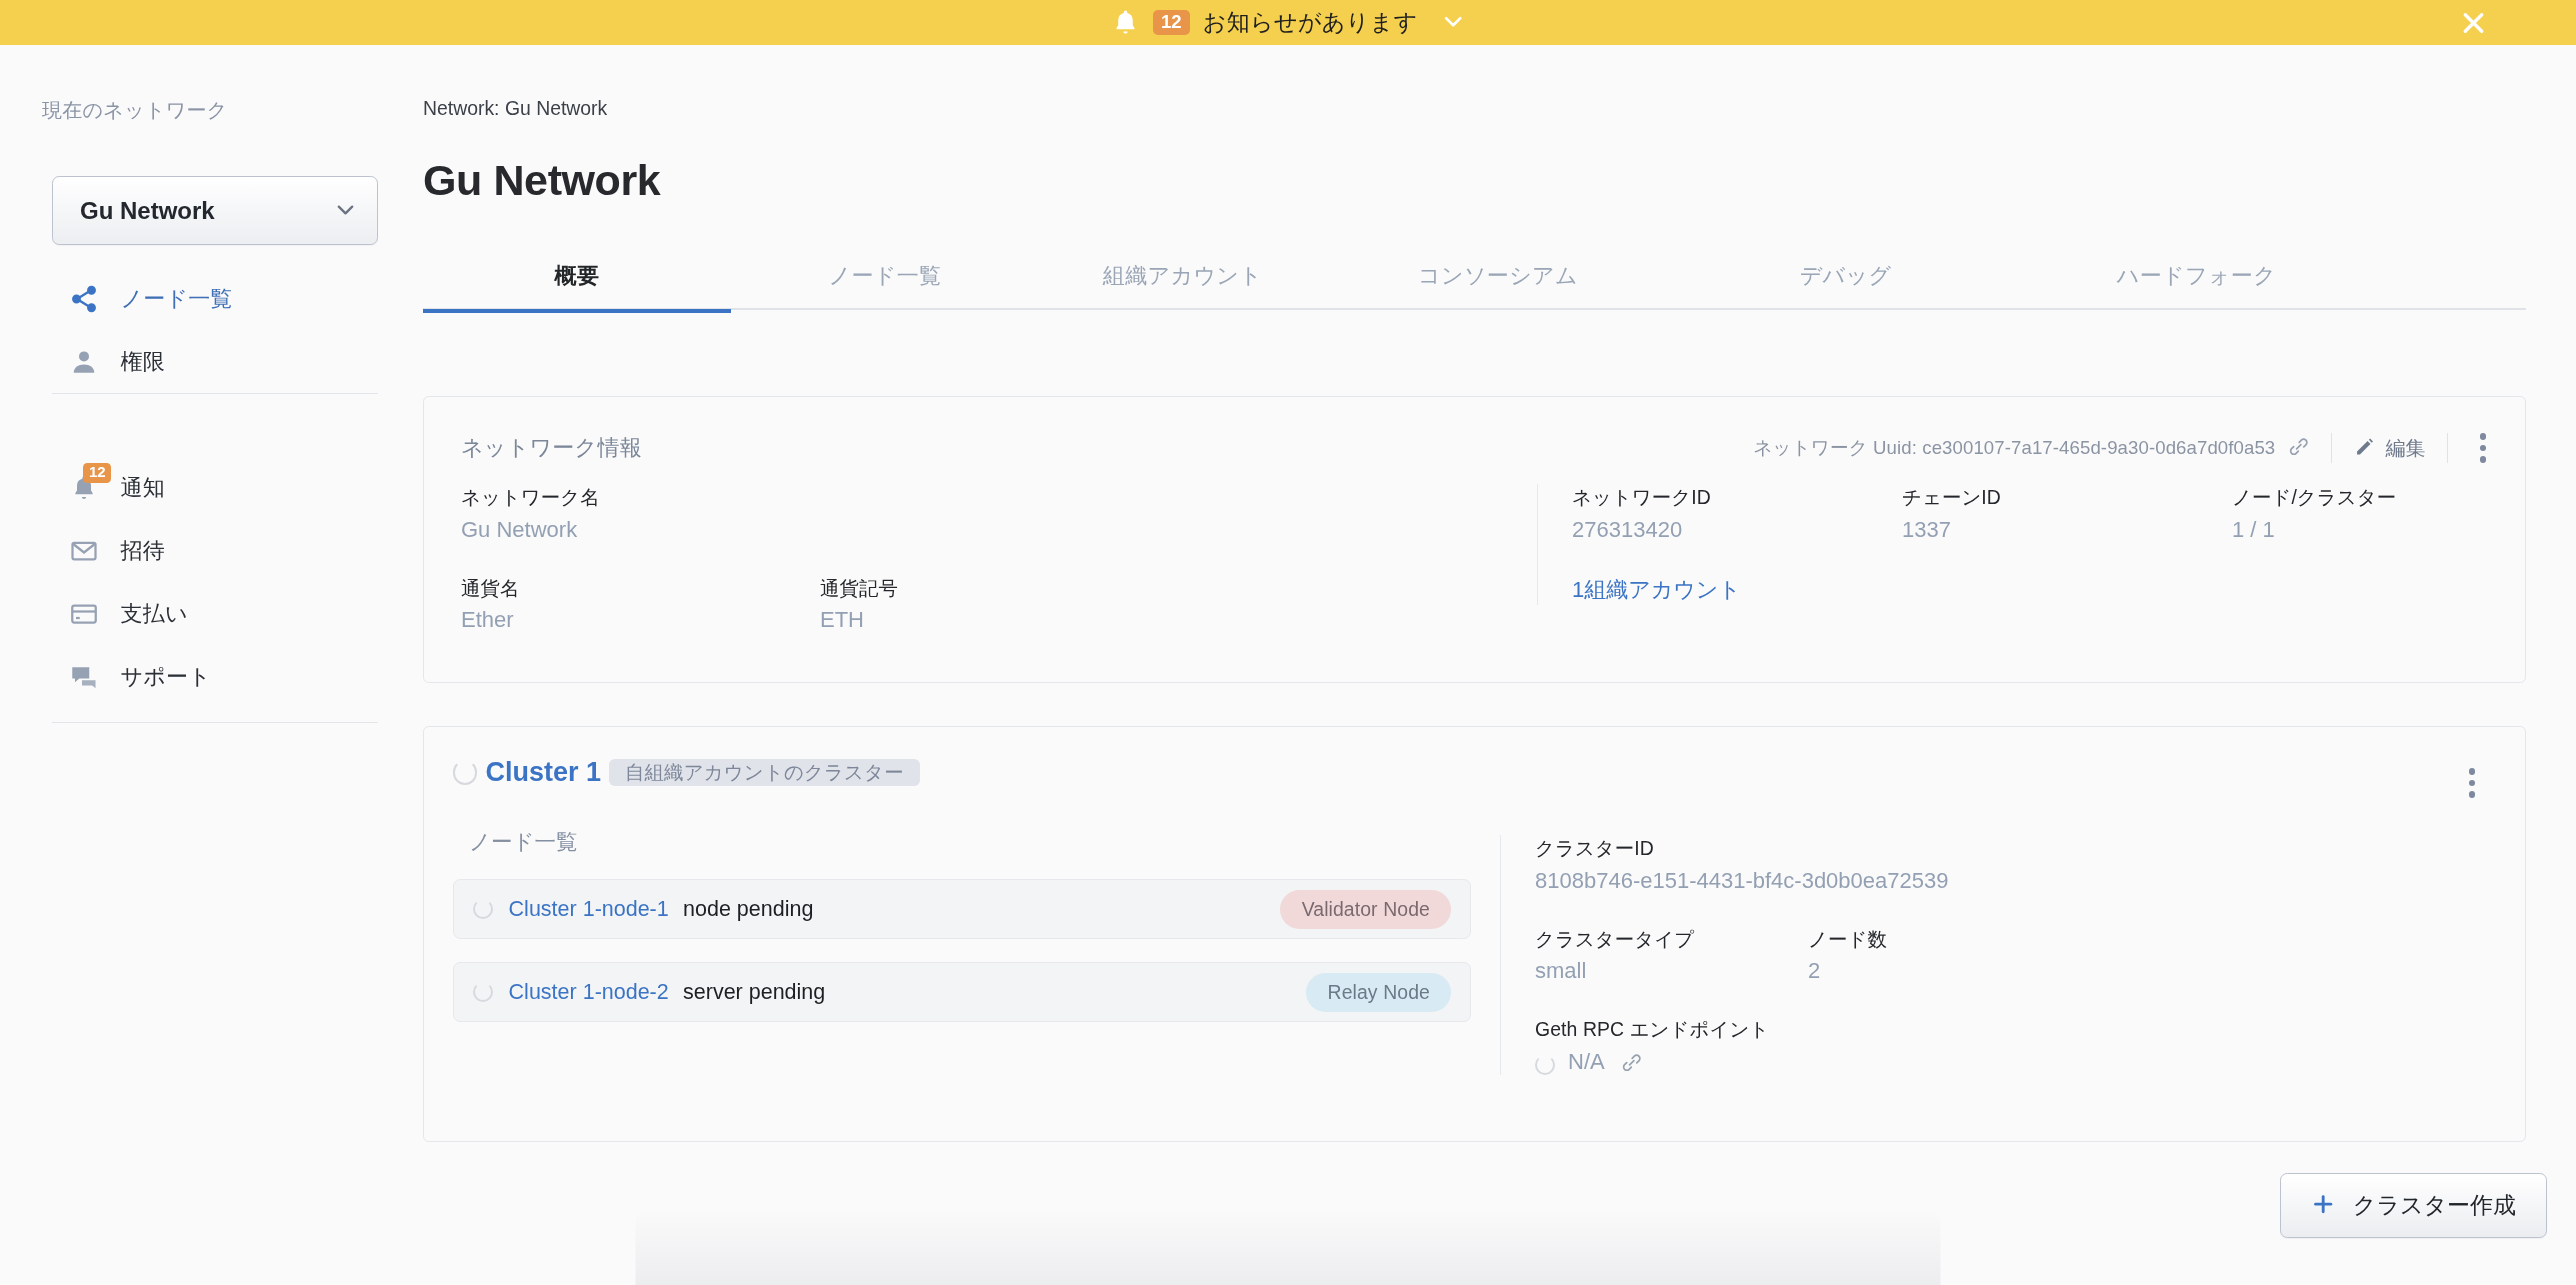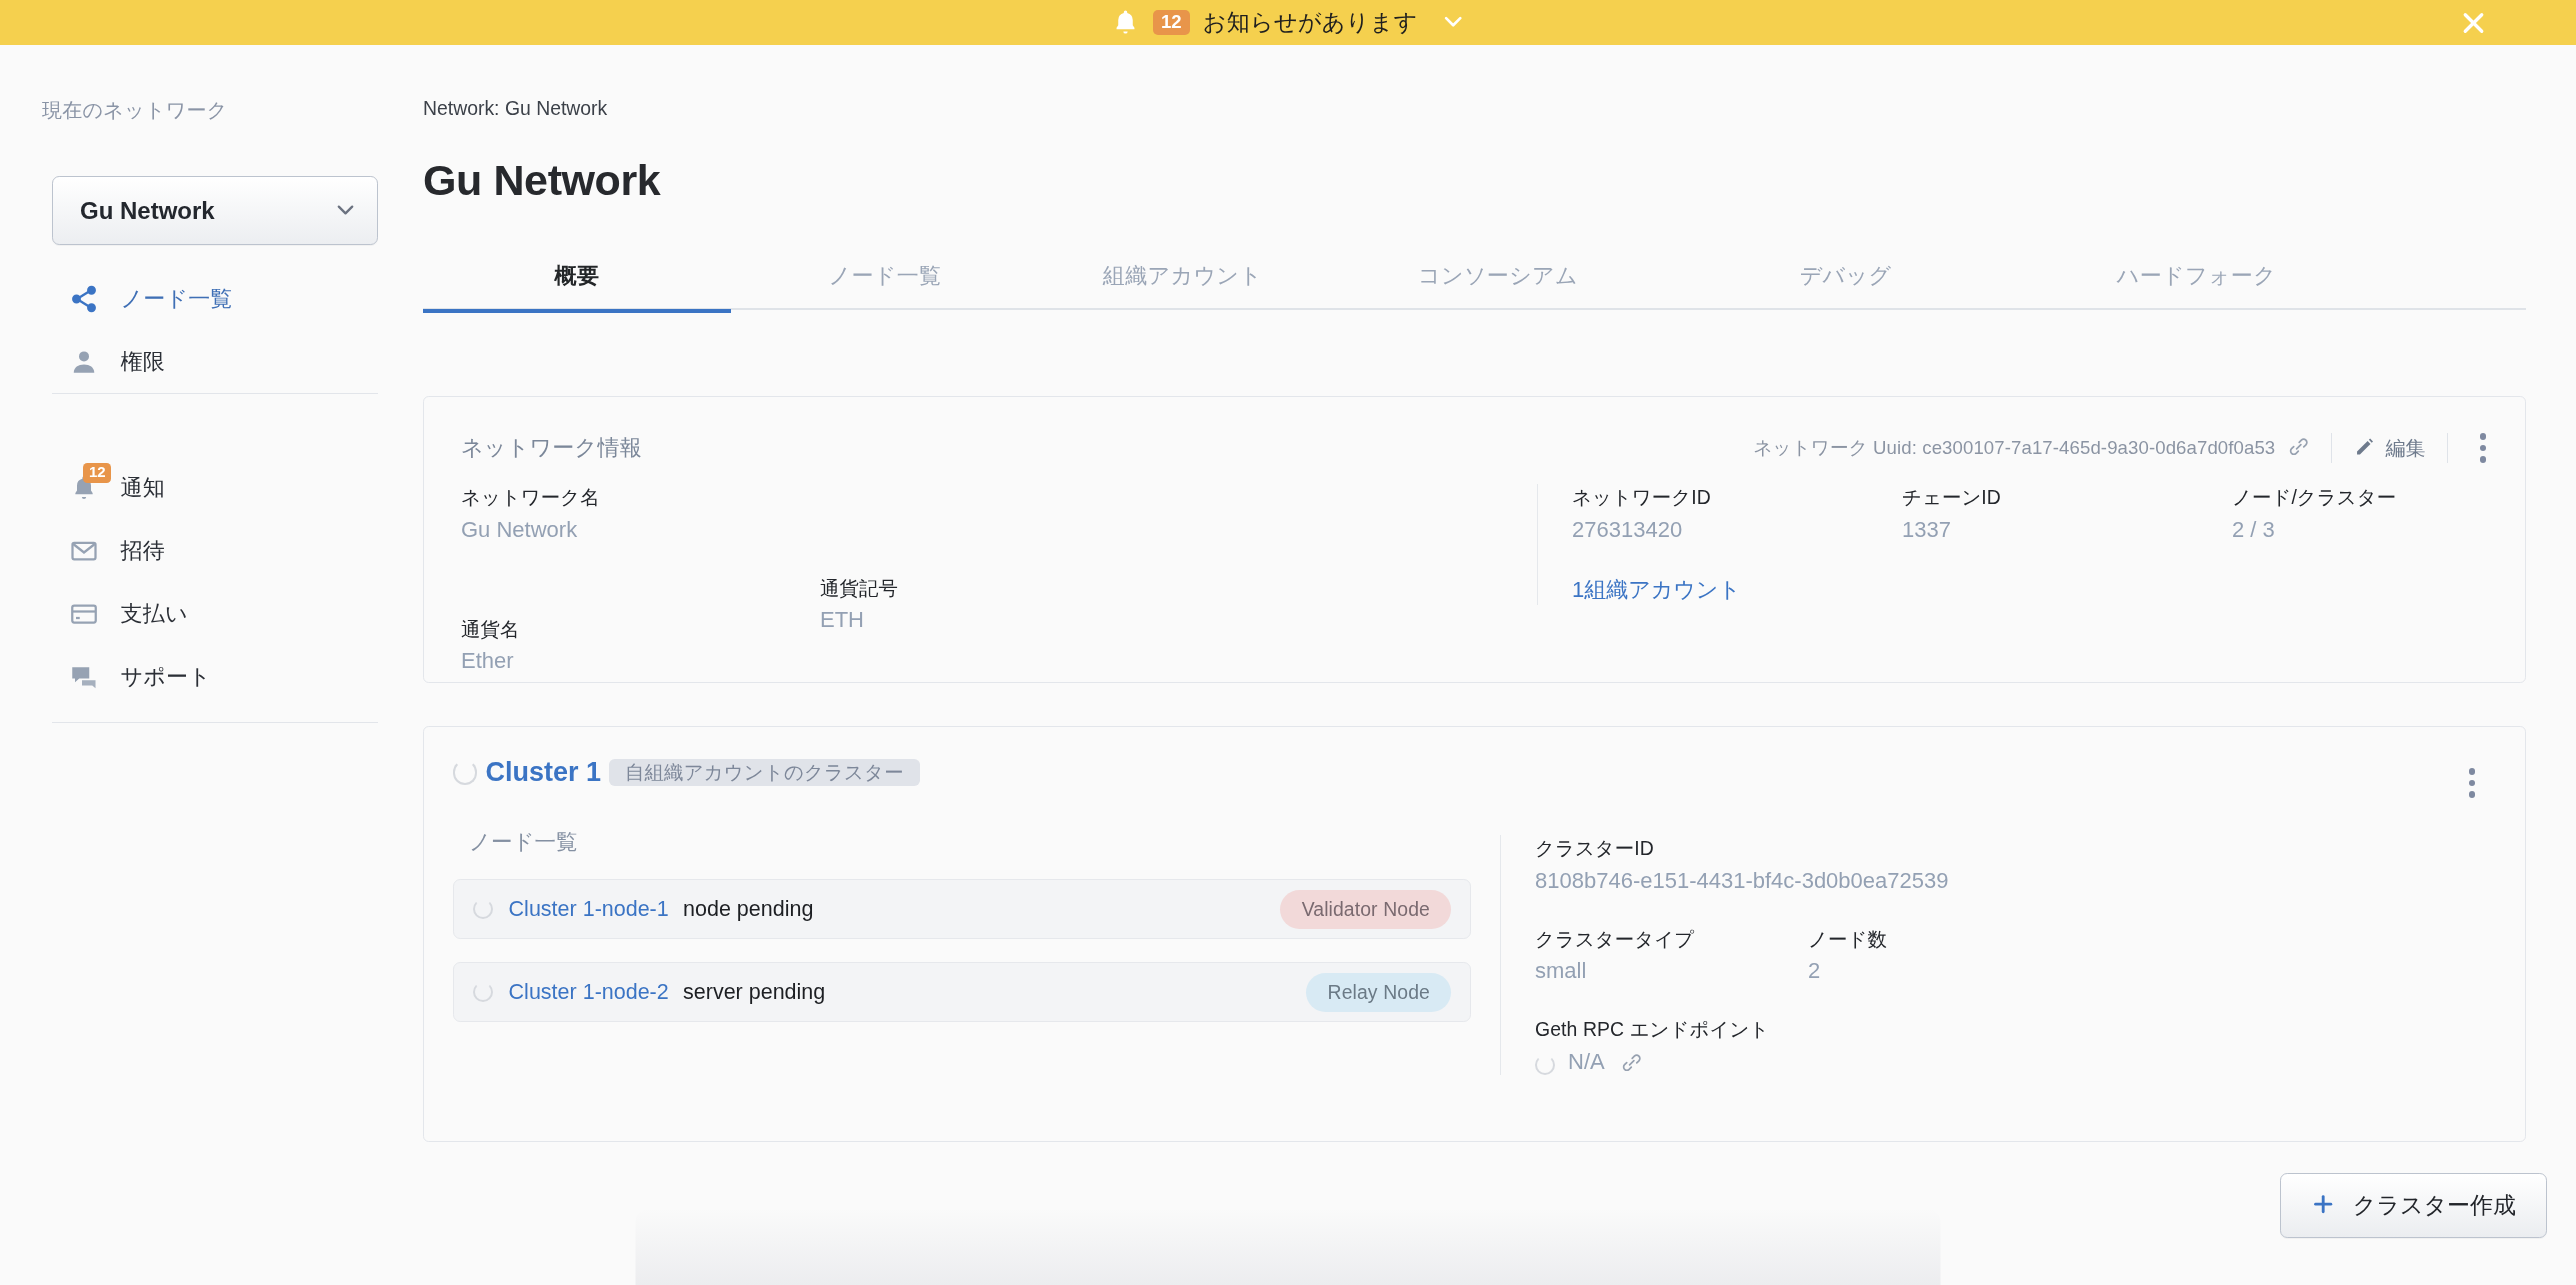--- a/index.html
+++ b/index.html
@@ -338,21 +338,21 @@
         </span>
       </div>
 
       <div class="fields">
         <div class="grid-left">
           <div>
             <div class="field-label">ネットワーク名</div>
             <div class="field-value">Gu Network</div>
           </div>
           <div class="row2 mt">
-            <div style="width:359px;margin-top:41px;">
+            <div style="width:359px;">
               <div class="field-label">通貨名</div>
               <div class="field-value">Ether</div>
             </div>
             <div>
               <div class="field-label">通貨記号</div>
               <div class="field-value">ETH</div>
             </div>
           </div>
         </div>
 
@@ -361,21 +361,21 @@
             <div style="width:330px;">
               <div class="field-label">ネットワークID</div>
               <div class="field-value">276313420</div>
             </div>
             <div style="width:330px;">
               <div class="field-label">チェーンID</div>
               <div class="field-value">1337</div>
             </div>
             <div>
               <div class="field-label">ノード/クラスター</div>
-              <div class="field-value">2 / 3</div>
+              <div class="field-value">1 / 1</div>
             </div>
           </div>
           <div class="mt">
             <div class="field-value link">1組織アカウント</div>
           </div>
         </div>
       </div>
     </div>
 
     <div class="card card-cluster">

